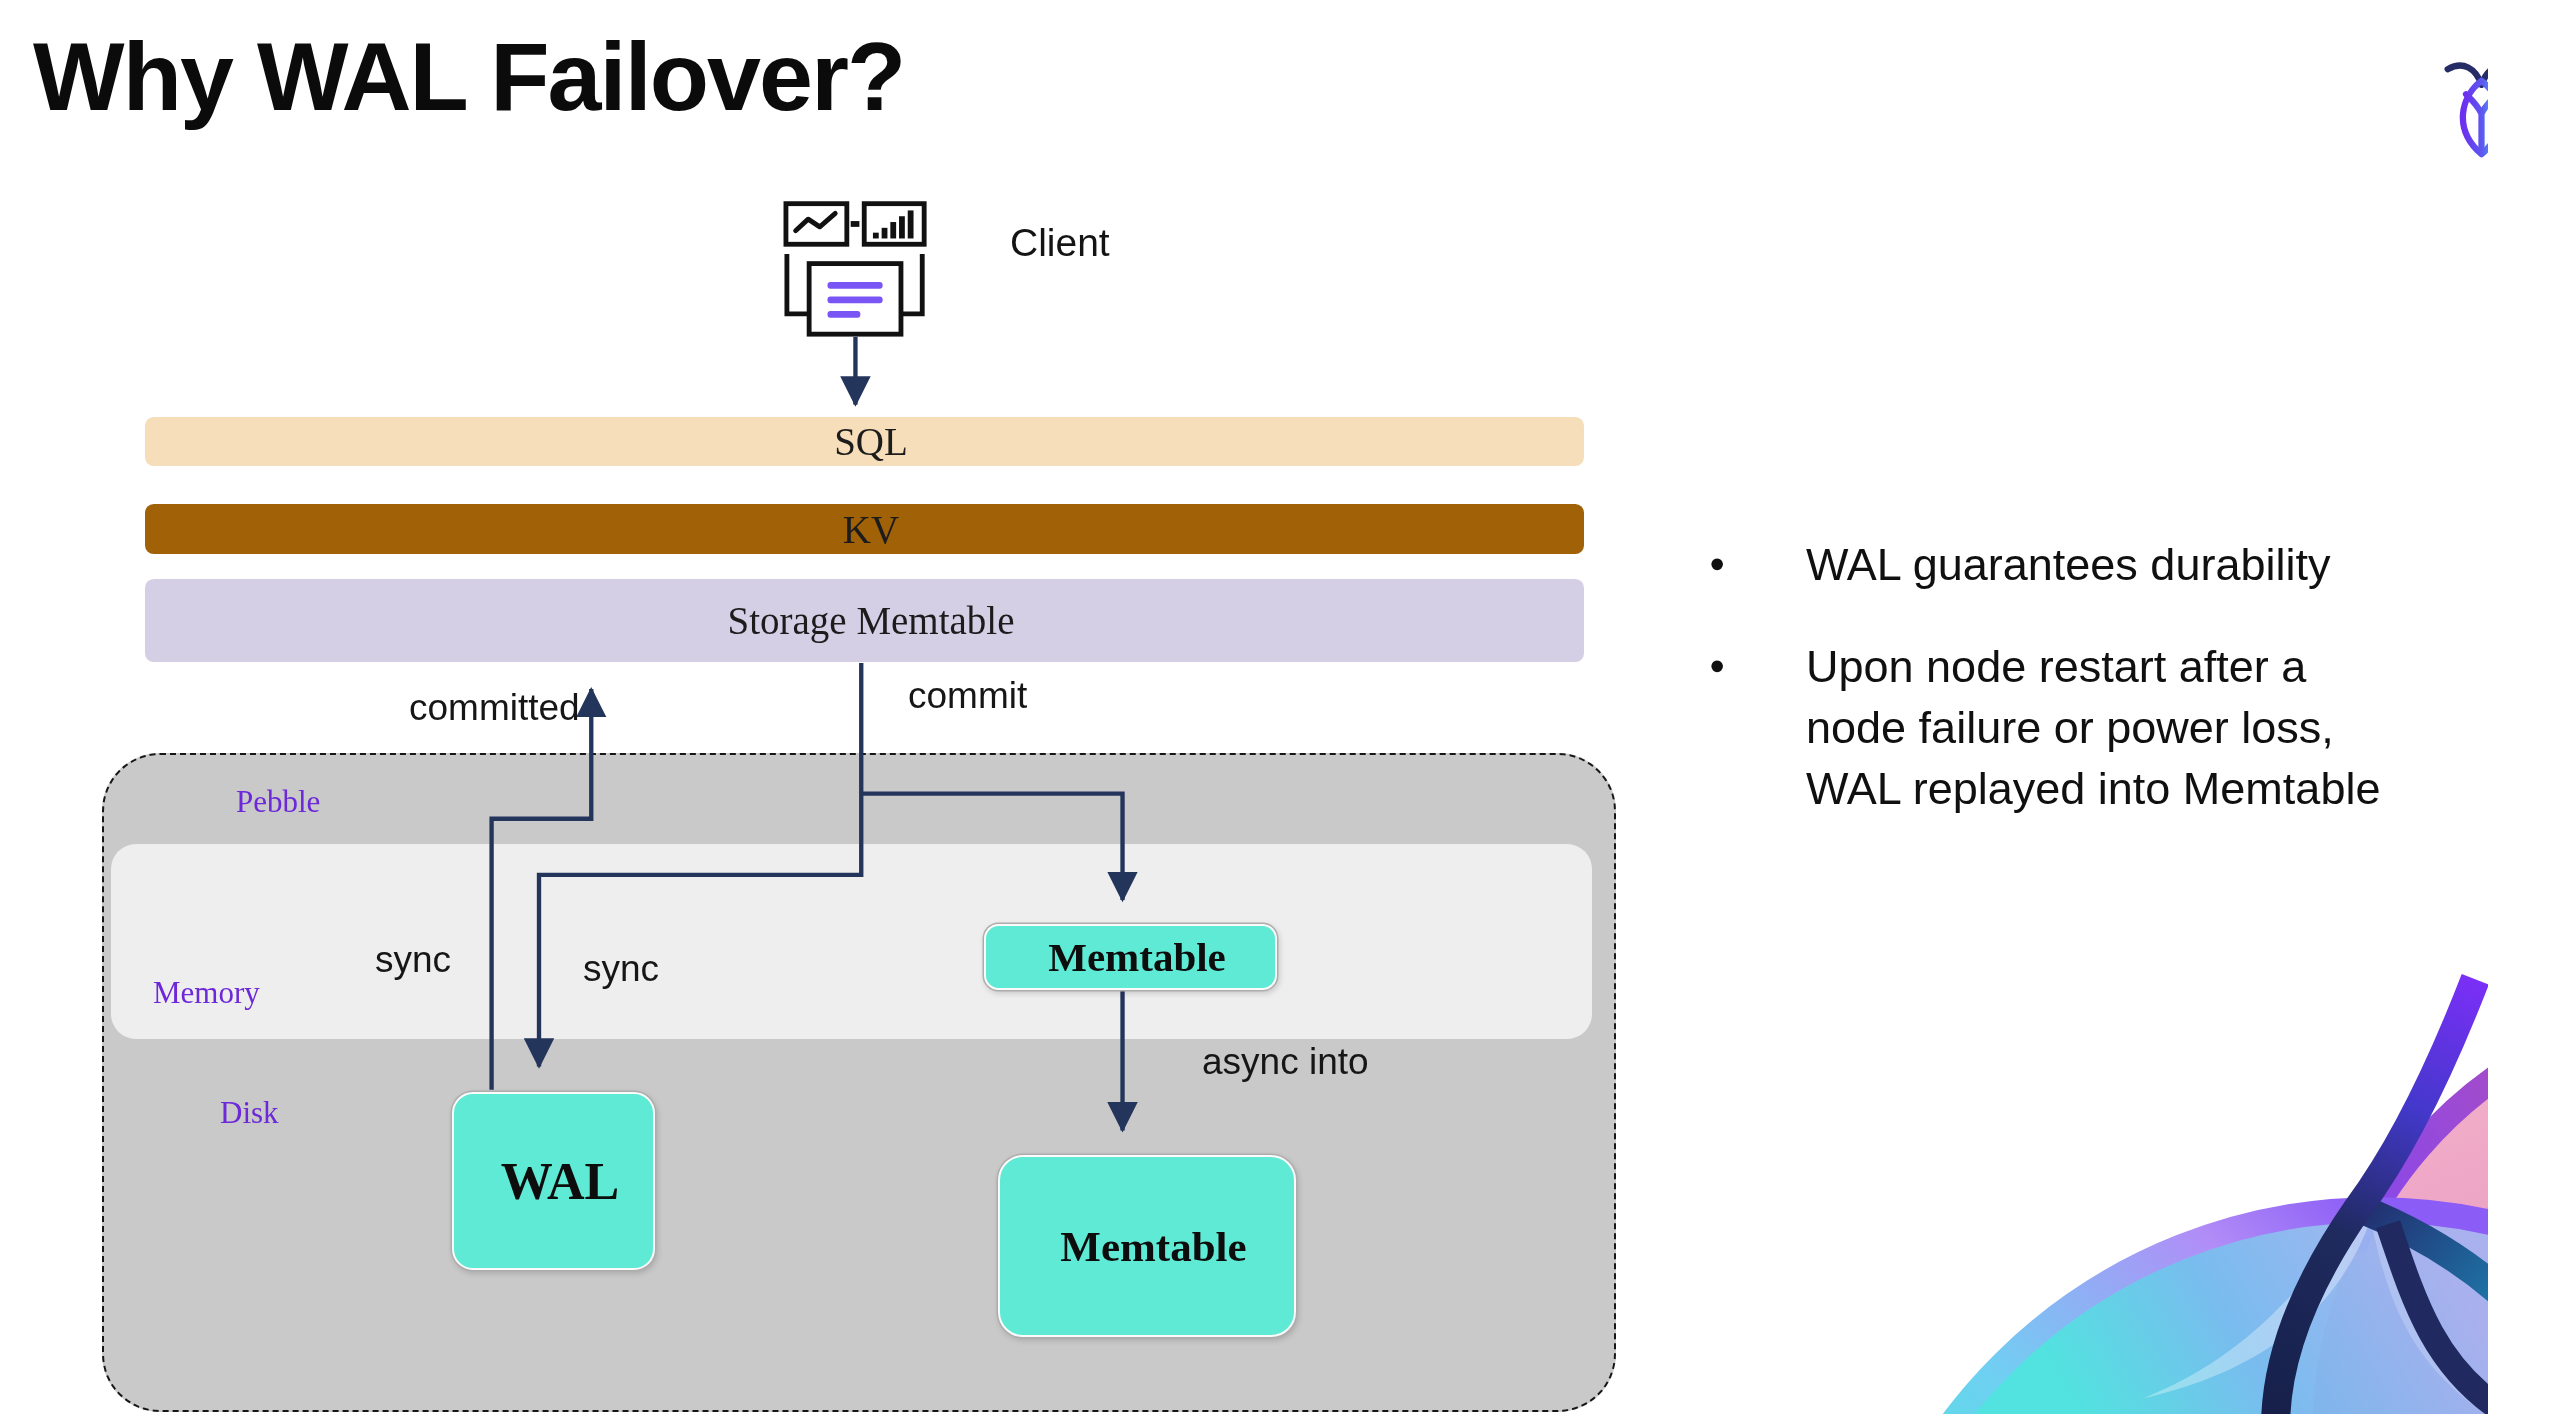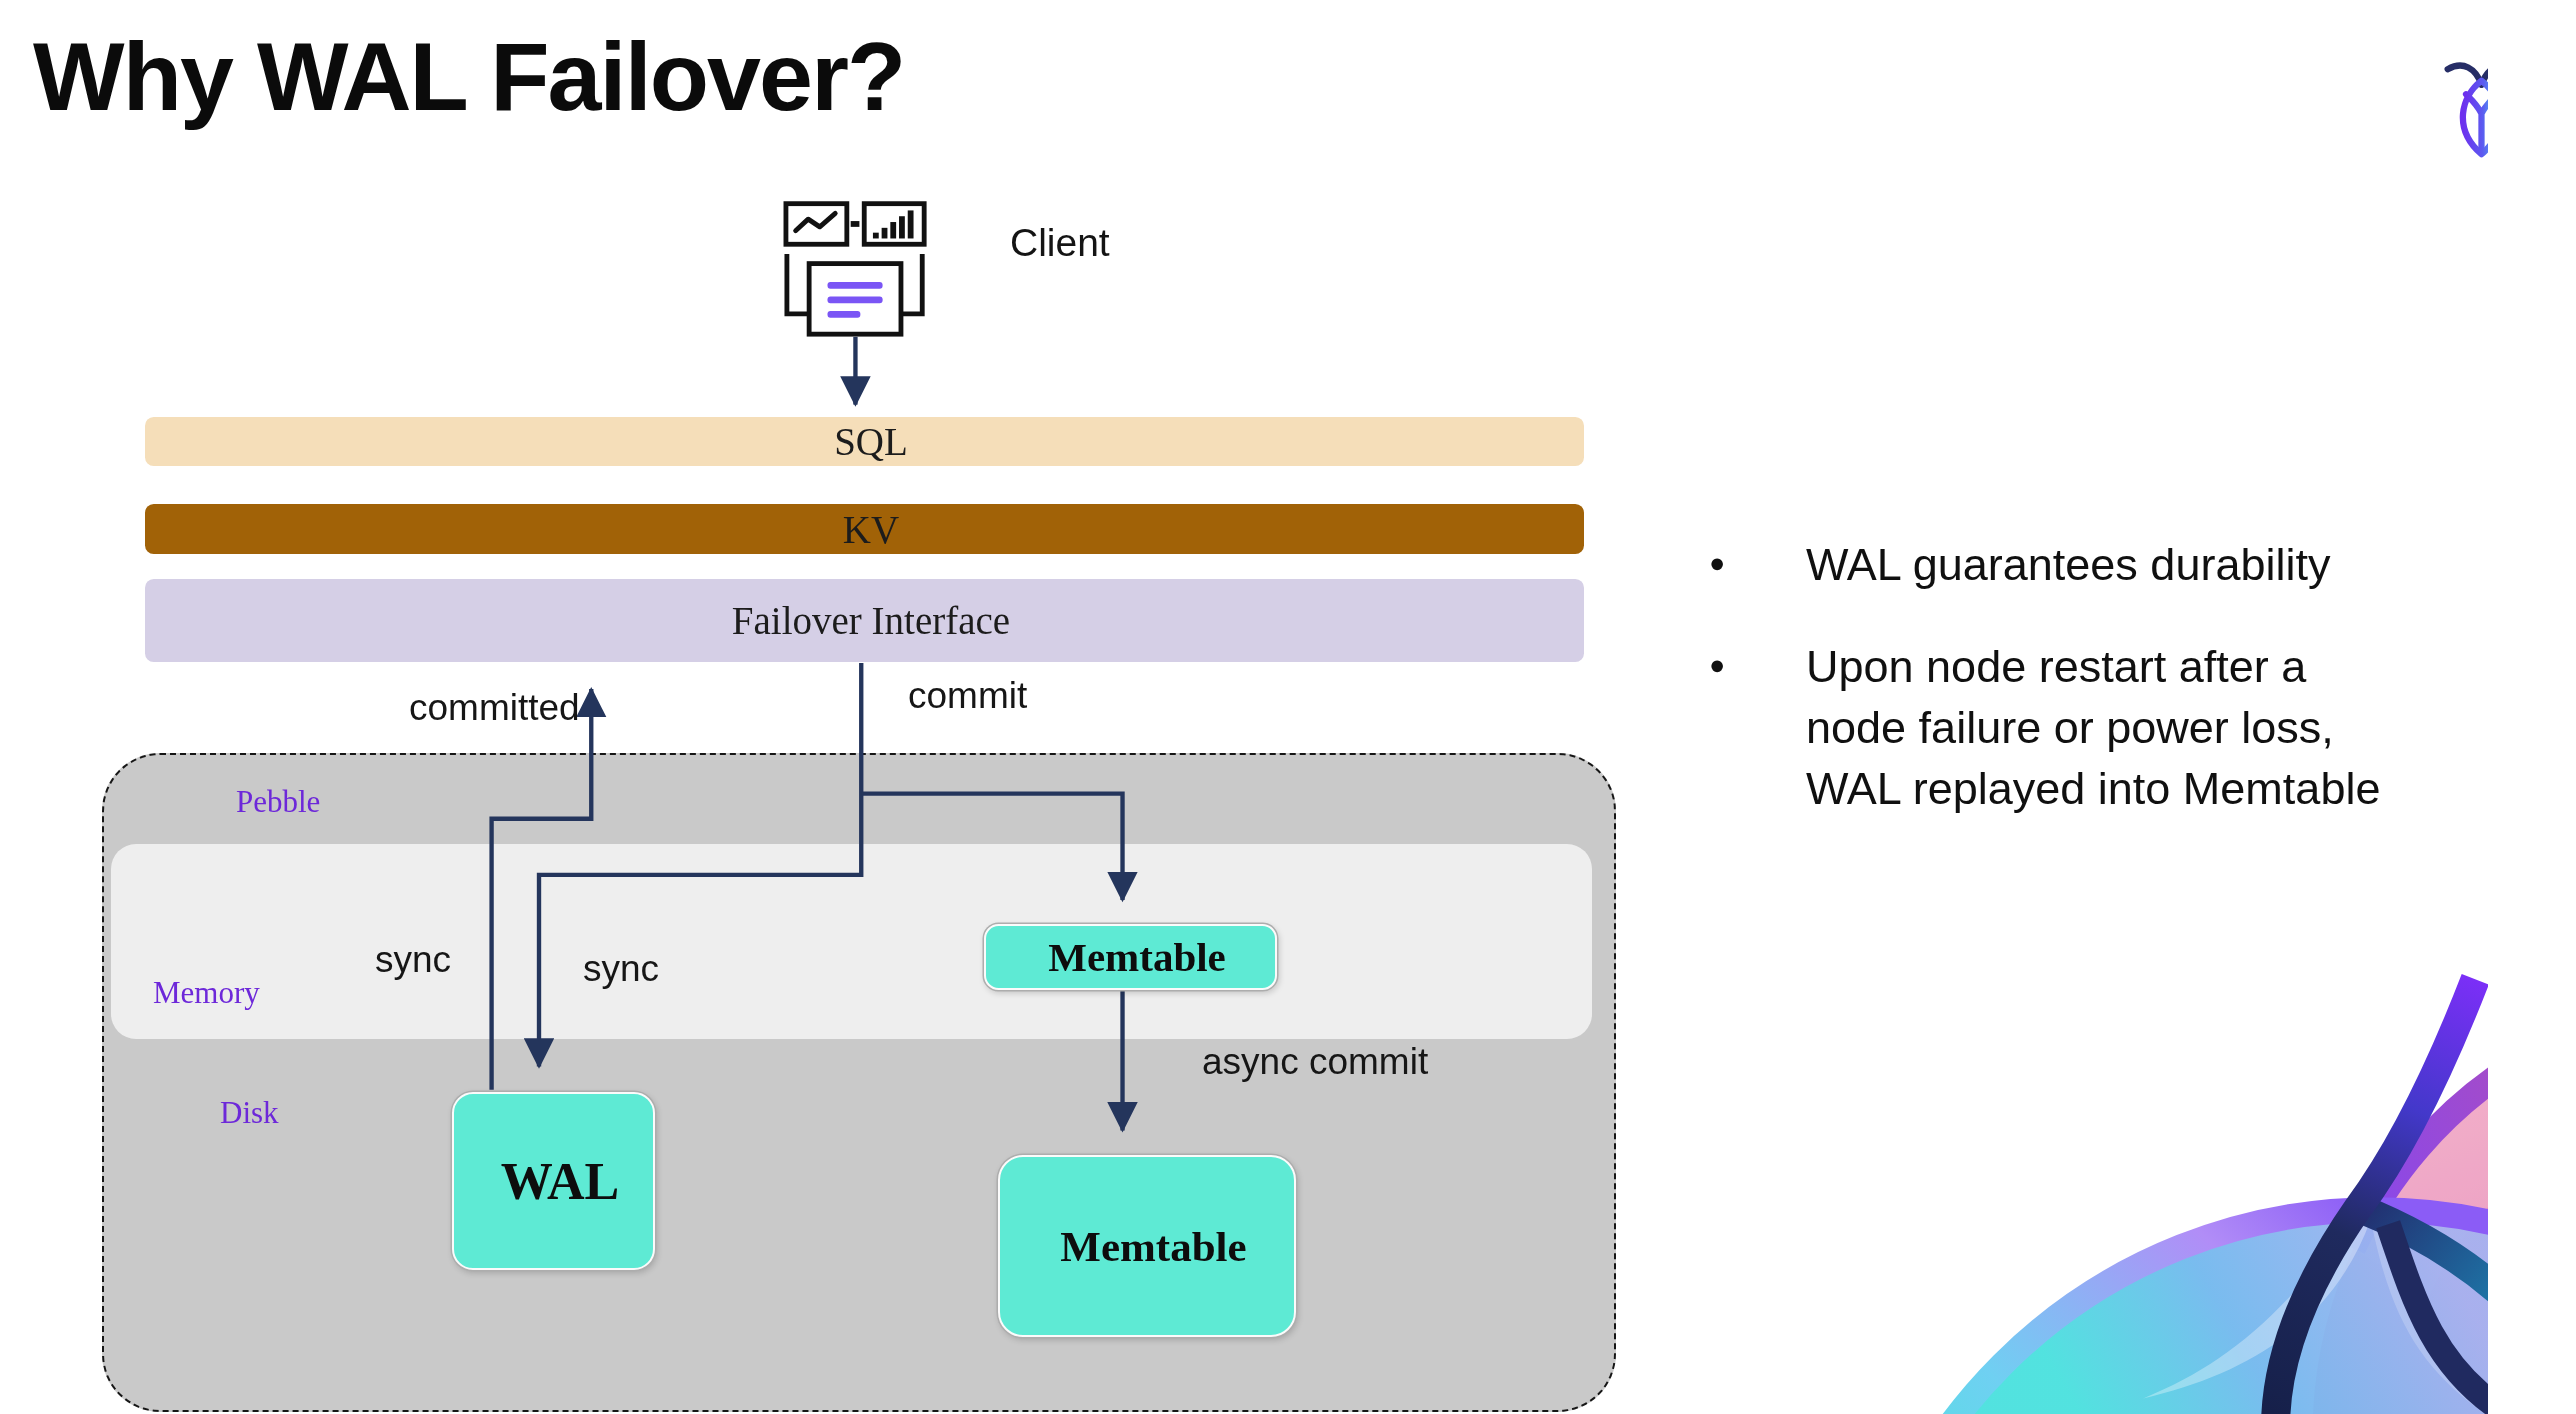--- a/index.html
+++ b/index.html
@@ -92,42 +92,42 @@
   <div class="abs client-label">Client</div>
 
   <div class="abs pebble"></div>
   <div class="abs memory-band"></div>
   <div class="abs zone-label serif" style="left:223px;top:784px">Pebble</div>
   <div class="abs zone-label serif" style="left:140px;top:975px">Memory</div>
   <div class="abs zone-label serif" style="left:207px;top:1095px">Disk</div>
 
   <div class="abs bar bar-sql serif" style="background-color: rgb(245, 222, 185);">SQL</div>
   <div class="abs bar bar-kv serif" style="background-color: #a16207;">KV</div>
-  <div class="abs bar bar-si serif" style="background-color: rgb(213, 207, 230);">Failover Interface</div>
+  <div class="abs bar bar-si serif" style="background-color: rgb(213, 207, 230);">Storage Memtable</div>
 
   <svg class="abs overlay" style="left:0;top:0" width="2576" height="1415" viewBox="0 0 2662 1462">
     <defs>
       <marker id="arr" markerWidth="8" markerHeight="7" refX="6.5" refY="3.5" orient="auto" markerUnits="strokeWidth">
         <path d="M0,0 L7,3.5 L0,7 Z" fill="#24355c"></path>
       </marker>
     </defs>
     <g stroke="#24355c" stroke-width="4.5" fill="none">
       <path d="M884,348 L884,418" marker-end="url(#arr)"></path>
       <path d="M890,685 L890,904 L557,904 L557,1102" marker-end="url(#arr)"></path>
       <path d="M890,820 L1160,820 L1160,930" marker-end="url(#arr)"></path>
       <path d="M508,1126 L508,846 L611,846 L611,712" marker-end="url(#arr)"></path>
       <path d="M1160,1021 L1160,1168" marker-end="url(#arr)"></path>
     </g>
   </svg>
 
   <div class="abs edge-label" style="left:409px;top:687px">committed</div>
   <div class="abs edge-label" style="left:908px;top:675px">commit</div>
   <div class="abs edge-label" style="left:375px;top:939px">sync</div>
   <div class="abs edge-label" style="left:583px;top:948px">sync</div>
-  <div class="abs edge-label" style="left:1202px;top:1041px">async commit</div>
+  <div class="abs edge-label" style="left:1202px;top:1041px">async into</div>
 
   <div class="abs node node-wal serif">WAL</div>
   <div class="abs node node-memtable serif">Memtable</div>
   <div class="abs node node-sstable serif">Memtable</div>
 
   <div class="abs bullets">
     <div class="bullet-row">
       <span class="bullet-dot">●</span>
       <span class="bullet-text">WAL guarantees durability</span>
     </div>

